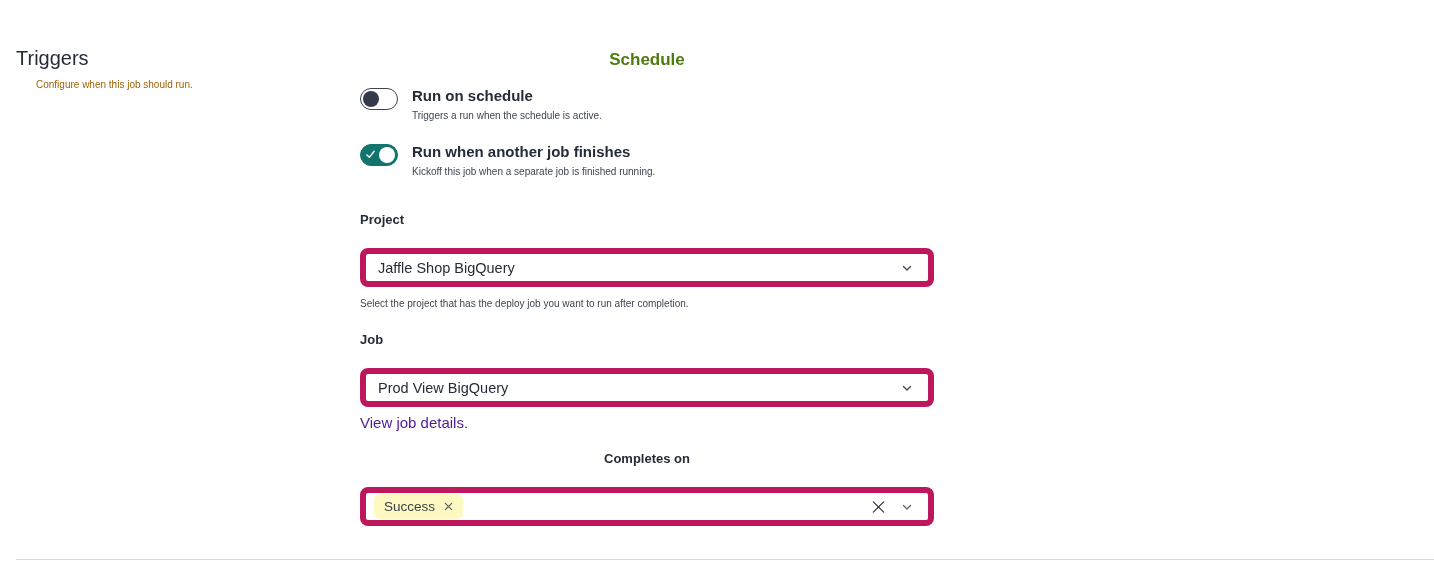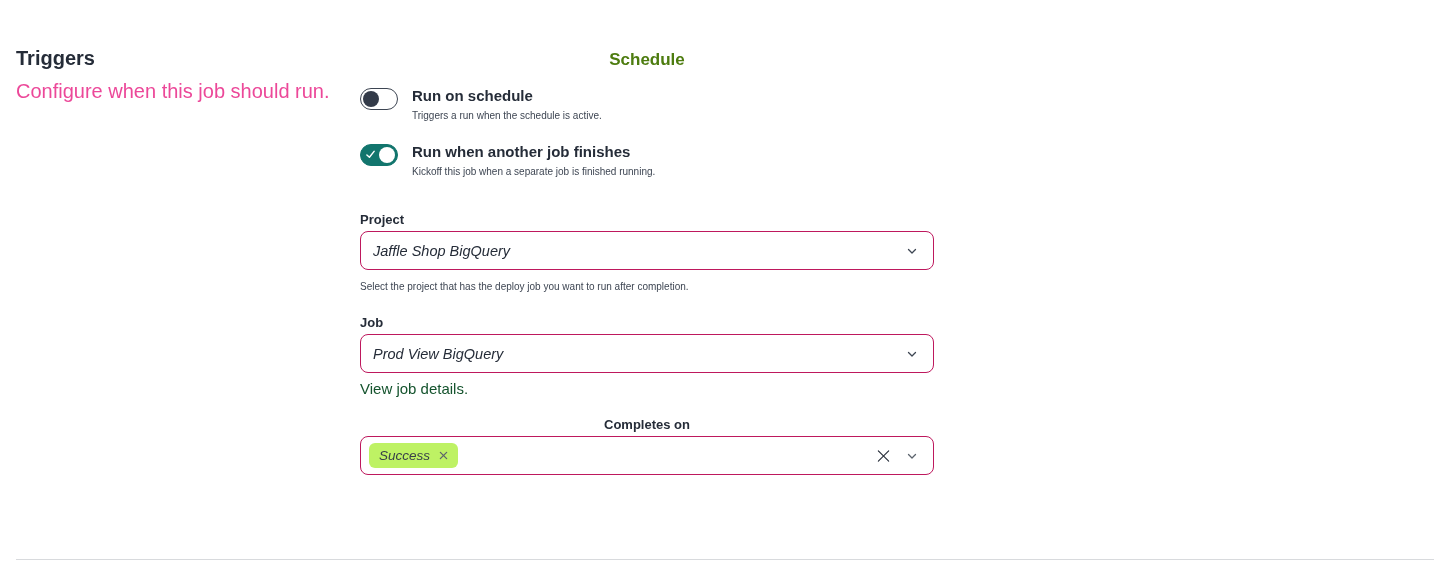--- a/index.html
+++ b/index.html
@@ -13,29 +13,30 @@
     overflow: hidden;
   }
   .left-col {
     position: absolute;
     left: 16px;
     top: 46px;
     width: 320px;
   }
   .page-title {
     font-size: 20px;
-    font-weight: 700;
+    font-weight: 400;
     color: #252c38;
     line-height: 1.2;
   }
   .page-subtitle {
     margin-top: 8px;
-    font-size: 20px;
-    color: #ec4899;
+    font-size: 10px;
+    color: #a16207;
     line-height: 1.3;
+    margin-left: 20px;
   }
   .right-col {
     position: absolute;
     left: 360px;
     top: 50px;
     width: 574px;
   }
   .section-heading {
     font-size: 17px;
     font-weight: 700;
@@ -102,67 +103,66 @@
   .field-label {
     font-size: 13px;
     font-weight: 700;
     color: #252c38;
     line-height: 16px;
   }
   .field-label--project { margin-top: 30px; }
   .field-label--job { margin-top: 19px; }
   .field-label--completes { margin-top: 19px; text-align: center; }
   .select-box {
-    margin-top: 3px;
+    margin-top: 20px;
     width: 574px;
     height: 39px;
-    border: 1px solid #be185d;
+    border: 6px solid #be185d;
     border-radius: 8px;
     background: #ffffff;
     display: flex;
     align-items: center;
     padding: 0 44px 0 12px;
     font-size: 14.5px;
     color: #252c38;
     position: relative;
     cursor: pointer;
-    font-style: italic;
   }
   .chevron-icon {
     position: absolute;
     right: 15px;
     top: 50%;
     transform: translateY(-50%);
     width: 12px;
     height: 12px;
     display: block;
   }
   .helper-text {
     margin-top: 8px;
     font-size: 10px;
     color: #3e4653;
     line-height: 18px;
   }
   .job-link {
     display: inline-block;
     margin-top: 7px;
     font-size: 15px;
-    color: #14532d;
+    color: #4c1d95;
     line-height: 18px;
     text-decoration: none;
     cursor: pointer;
   }
   .multi-select {
     padding-left: 8px;
     padding-right: 70px;
   }
   .tag {
     display: inline-flex;
     align-items: center;
-    background: #bef264;
+    background: #fef9c3;
     border-radius: 6px;
     padding: 5px 10px;
     font-size: 13.5px;
     color: #394049;
     gap: 9px;
   }
   .tag-remove {
     width: 9px; height: 9px;
     display: block;
     cursor: pointer;

